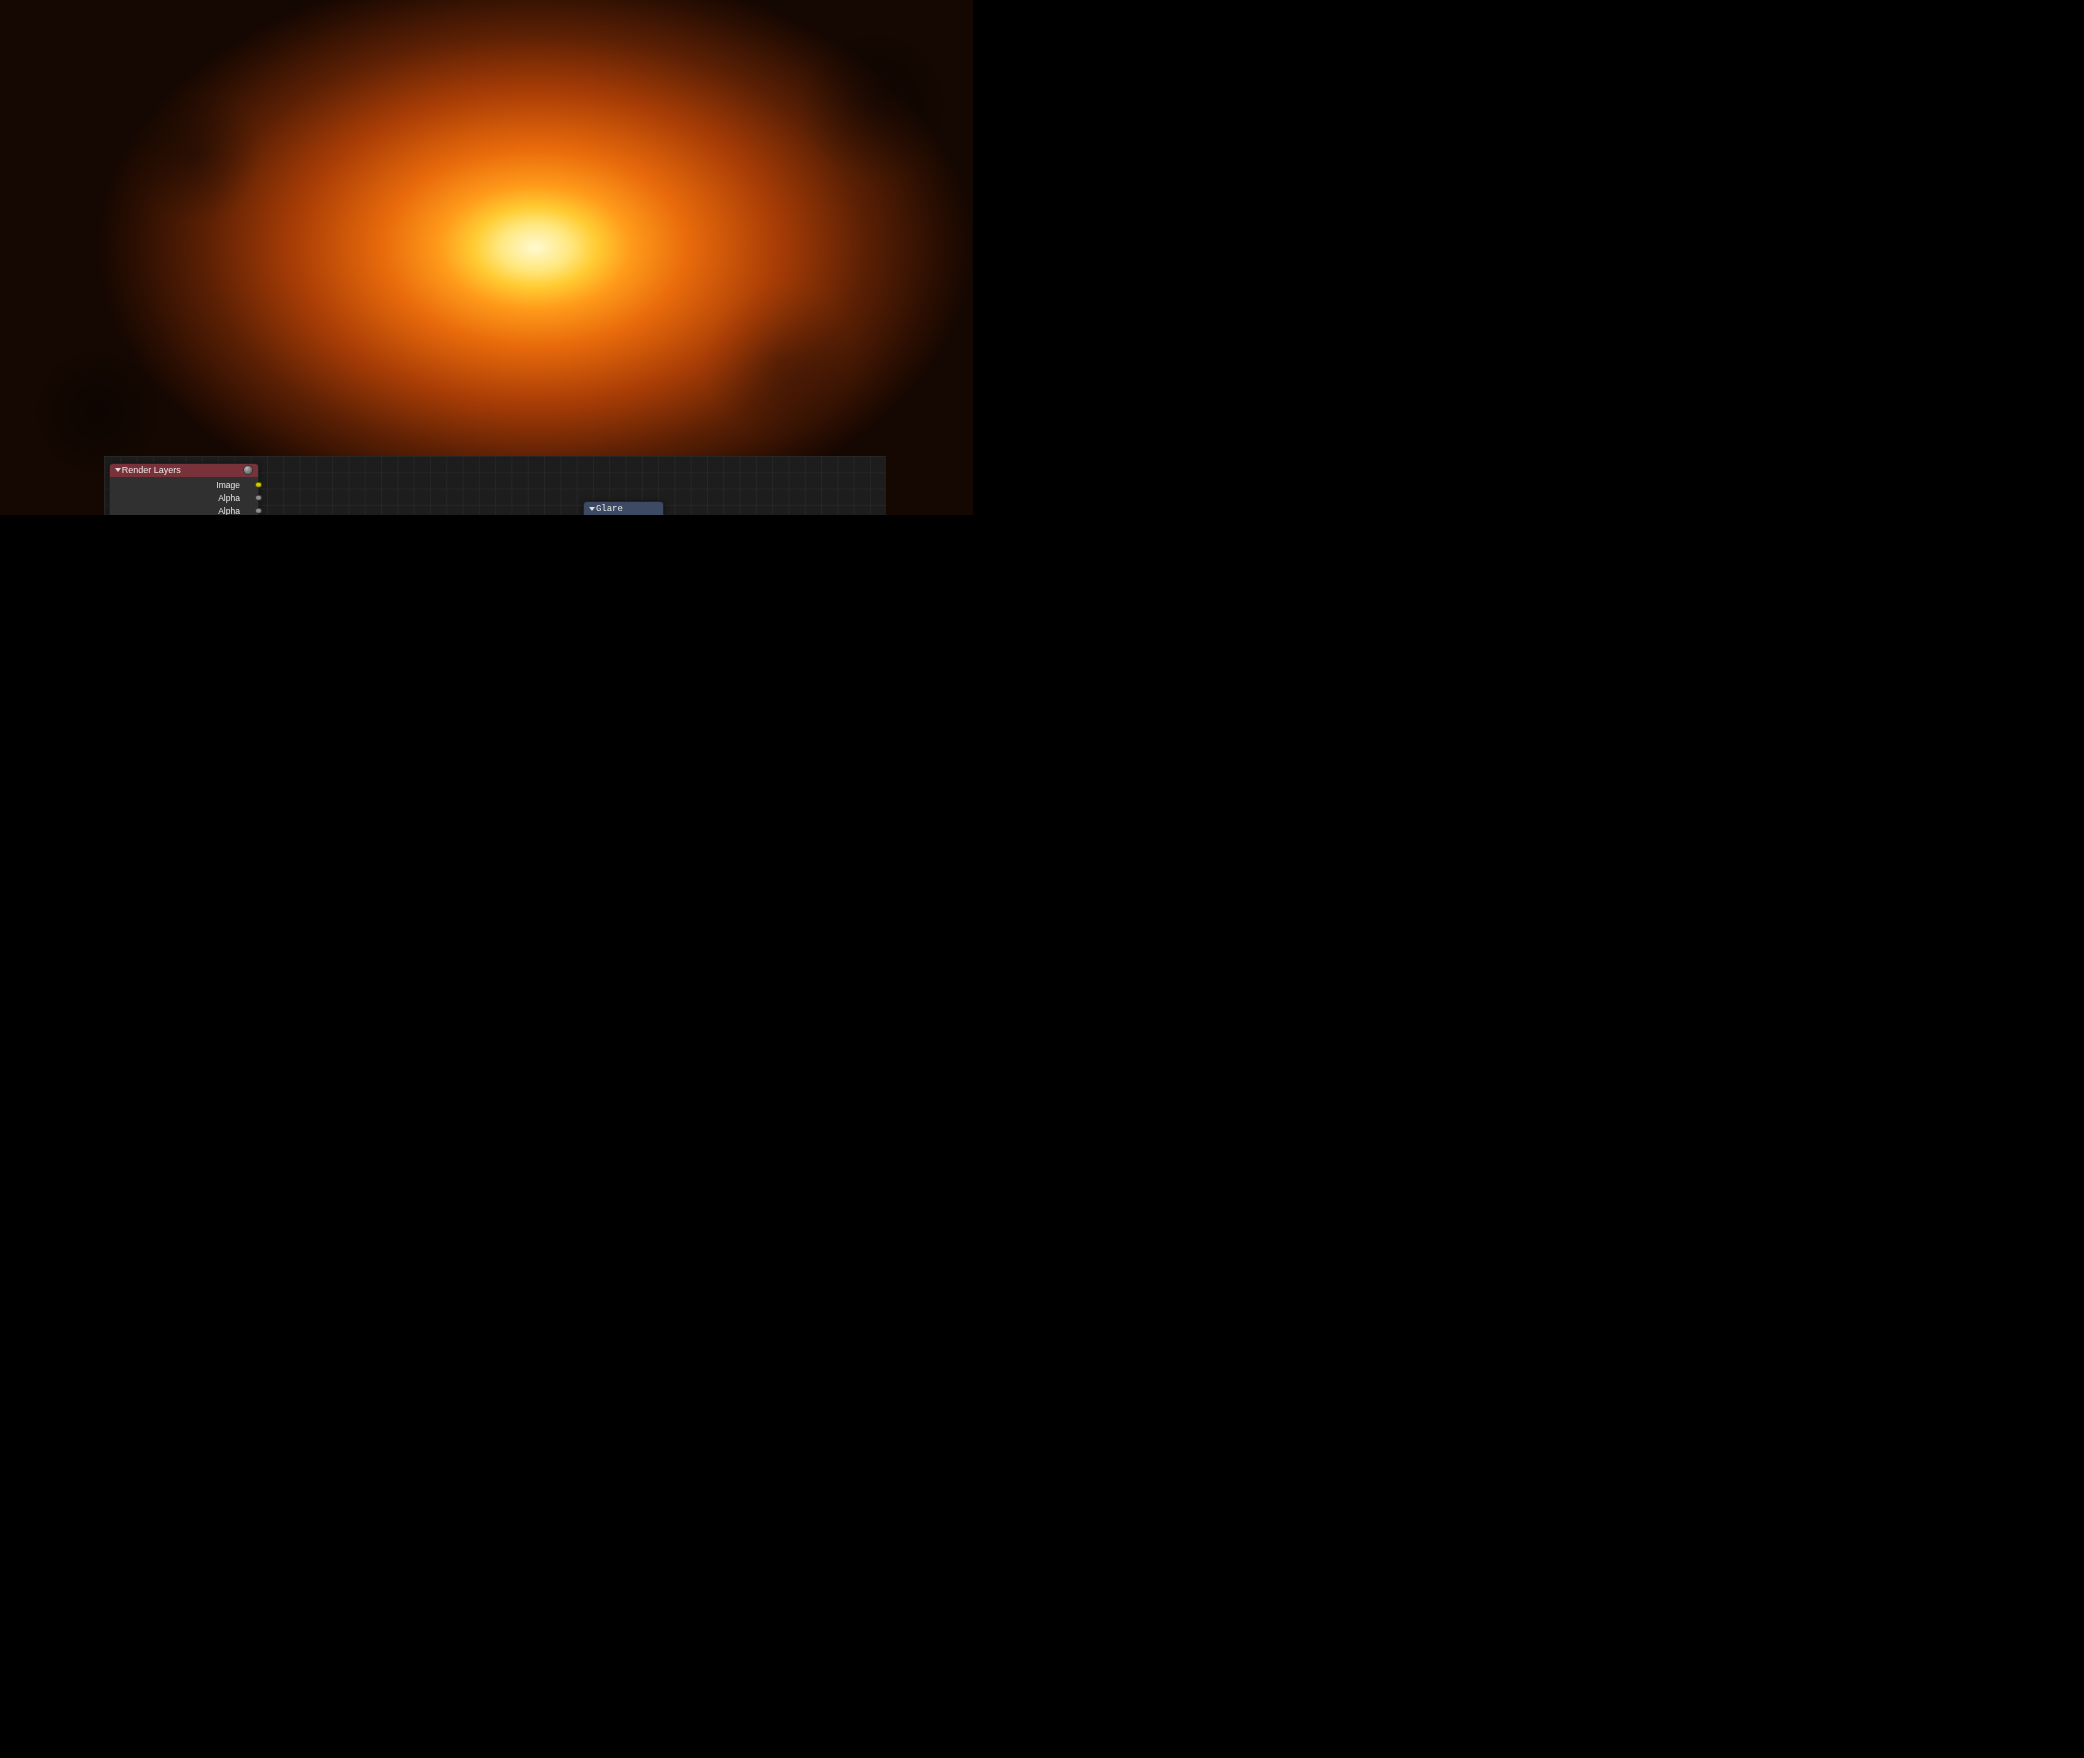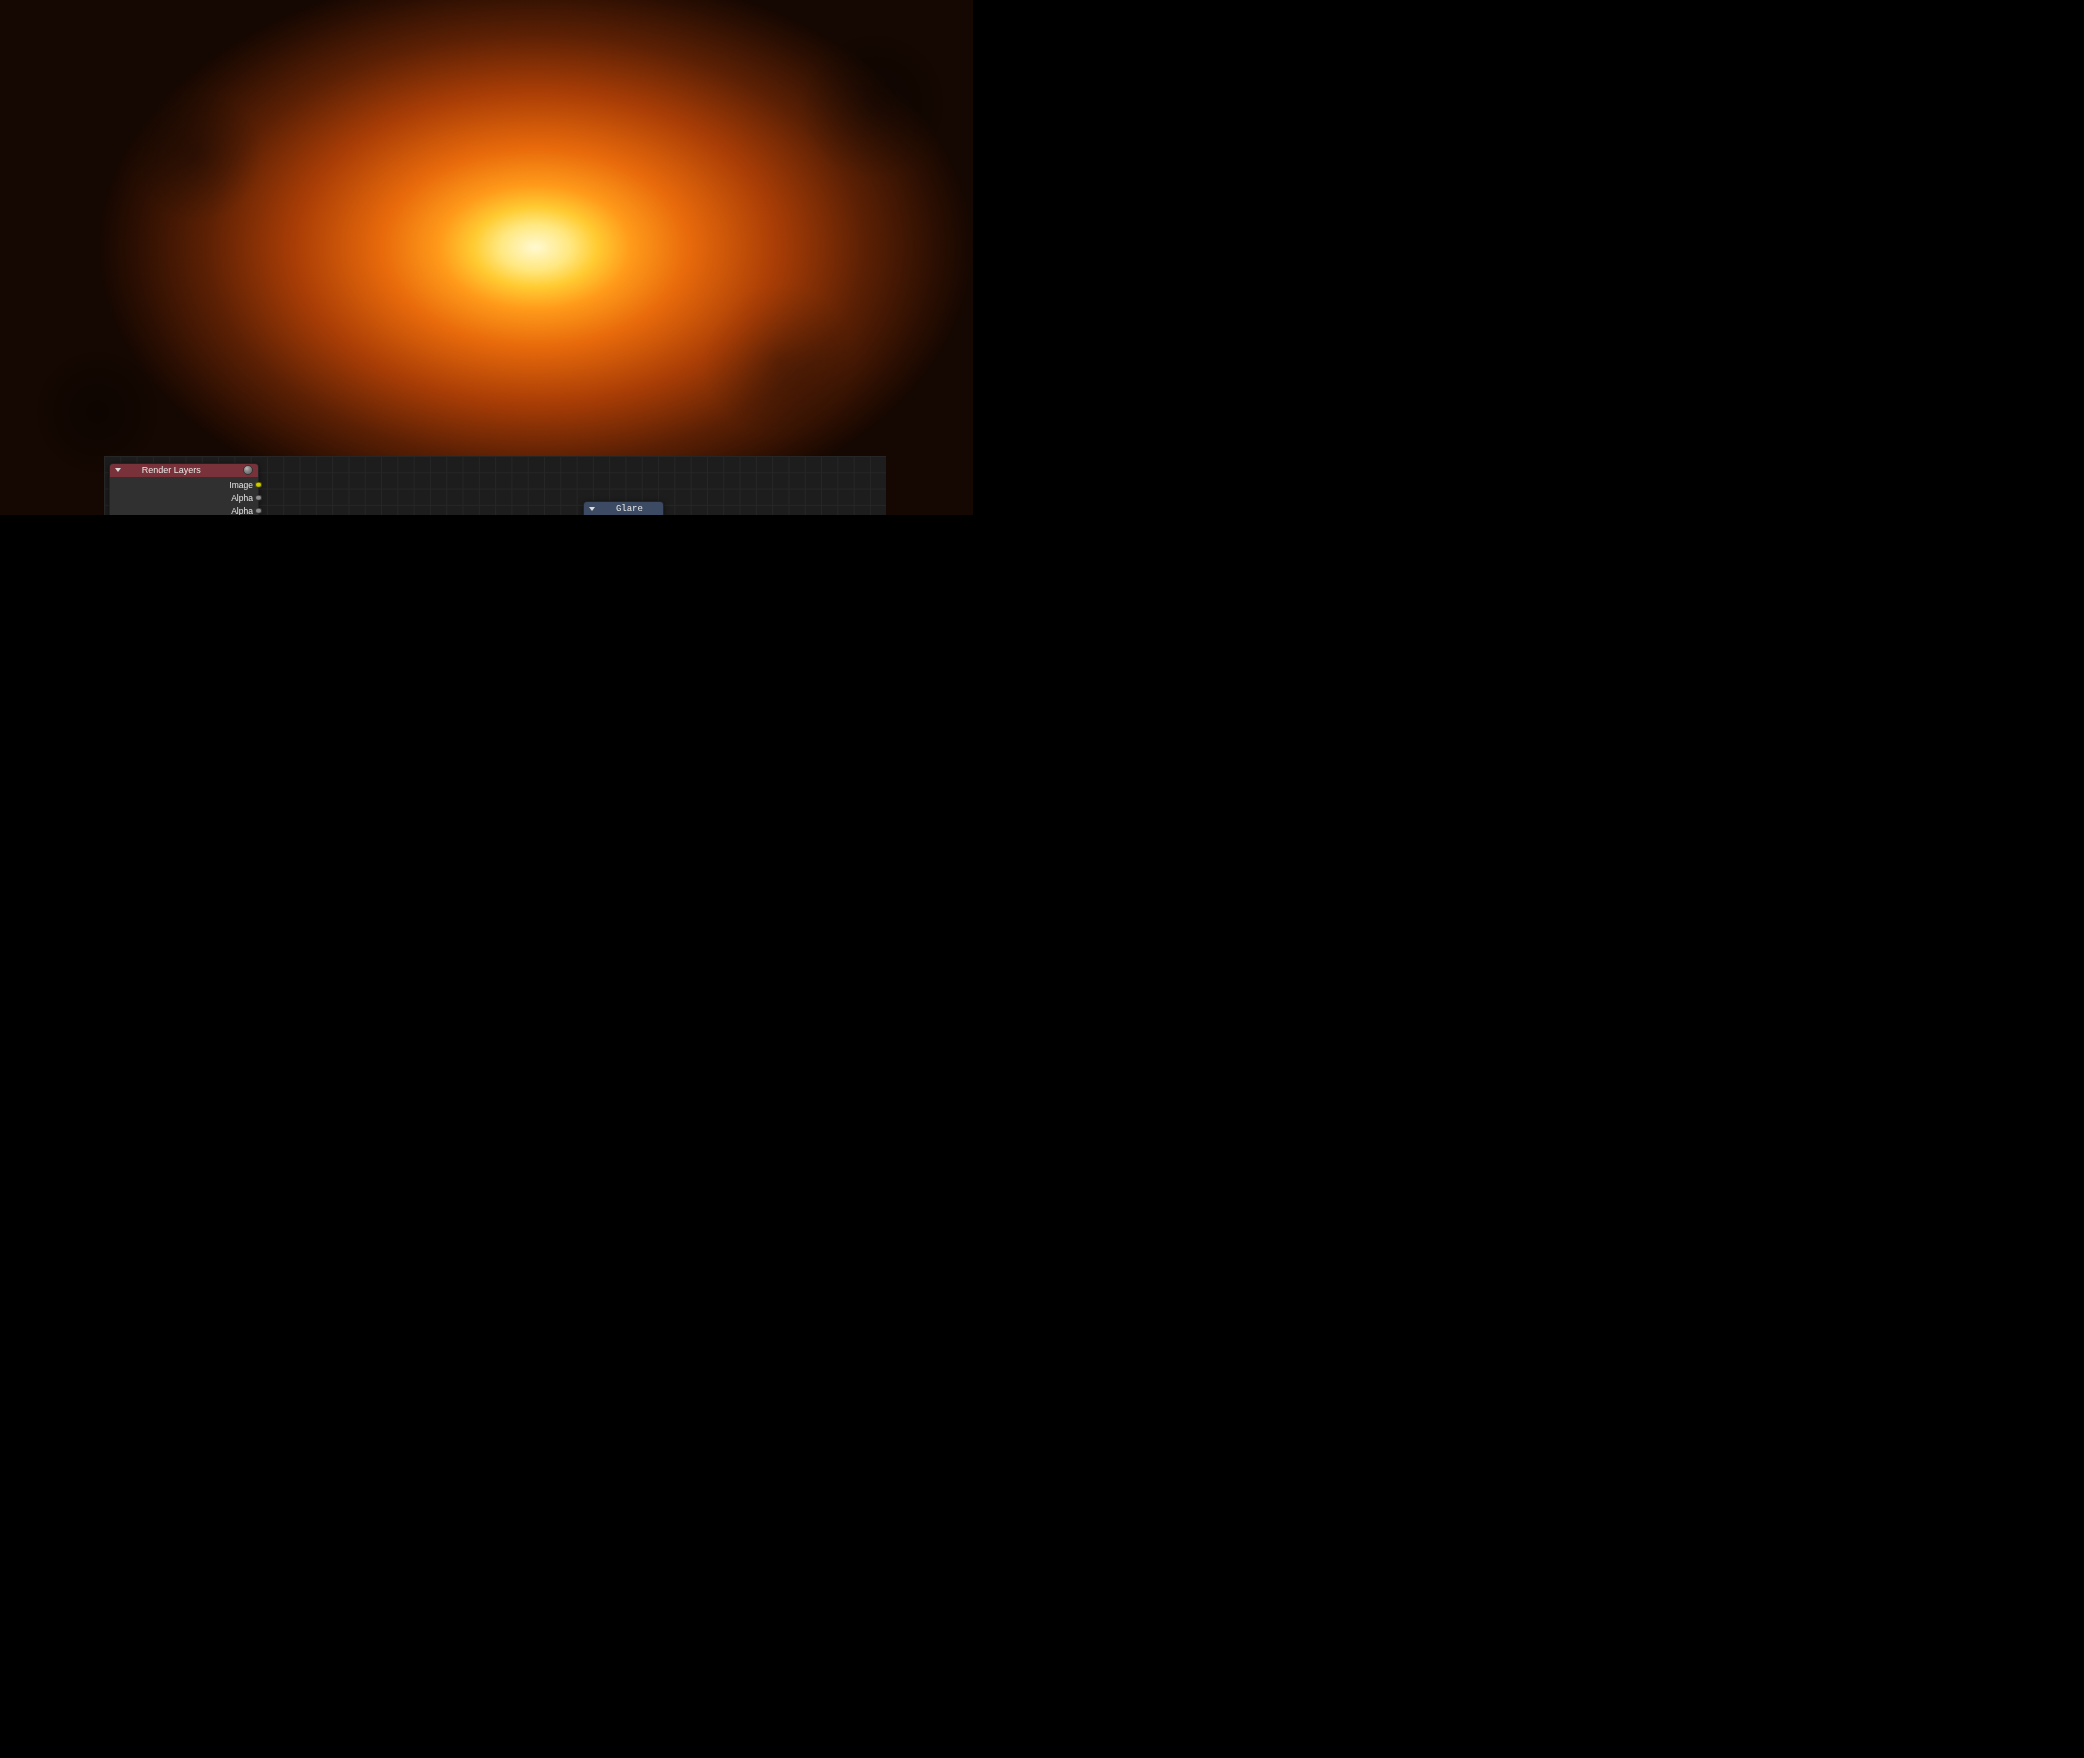--- a/index.html
+++ b/index.html
@@ -80,21 +80,21 @@
     position: absolute;
     background: var(--node-bg);
     border: 0.8px solid var(--node-border);
     border-radius: 4.1px;
     box-shadow: 0 1.6px 4.9px rgba(0,0,0,0.5);
     min-width: 73px;
   }
   .node .hdr {
     display: flex;
     align-items: center;
-    gap: 21px;
+    gap: 1px;
     padding: 1.6px 4.9px;
     border-radius: 3.3px 3.3px 0 0;
     font-size: 9px;
   }
   .hdr-red    { background: var(--hdr-red); }
   .hdr-darkblue { background: var(--hdr-darkblue); font-family: Liberation Mono, monospace; }
   .hdr-purple { background: var(--hdr-purple); }
   .disclosure {
     width: 0; height: 0;
     border-left: 3.3px solid transparent;
@@ -107,21 +107,21 @@
     background: radial-gradient(circle at 35% 30%, #bbb 0, #888 40%, #555 100%);
     border: 0.8px solid #333;
   }
 
   .node .body { padding: 1.6px 0 3.3px; }
   .row {
     position: relative;
     display: flex;
     align-items: center;
     height: 13px;
-    padding: 0 5px;
+    padding: 0 18px;
     font-size: 8.5px;
   }
   .row.right { justify-content: flex-end; }
   .row.left  { justify-content: flex-start; }
 
   .socket {
     position: absolute;
     width: 6.5px; height: 6.5px;
     border-radius: 50%;
     border: 0.8px solid rgba(0,0,0,0.6);

